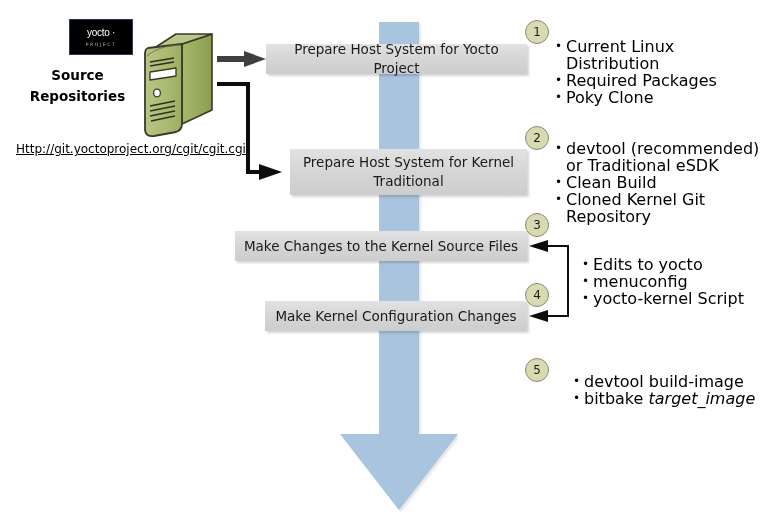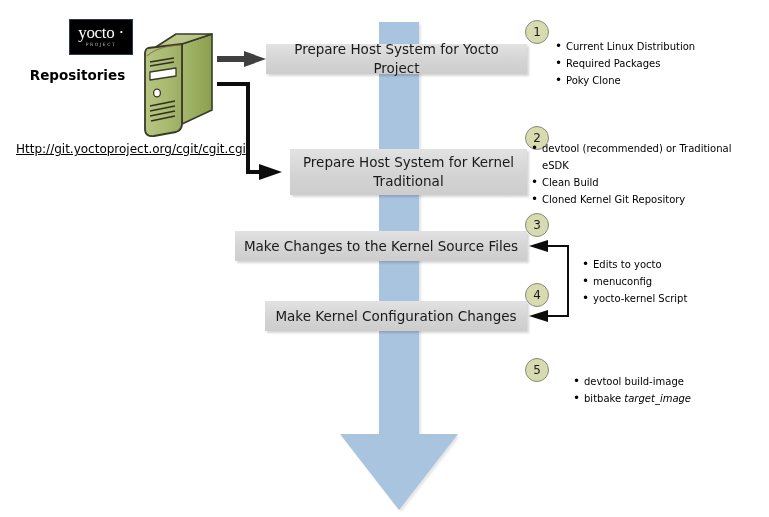--- a/index.html
+++ b/index.html
@@ -29,24 +29,24 @@
     background: #000000;
     border: 1px solid #2b3a55;
     box-sizing: border-box;
     display: flex;
     flex-direction: column;
     align-items: center;
     justify-content: center;
   }
   .yocto-logo .yl-main {
     color: #ffffff;
-    font-size: 17px;
+    font-size: 10px;
     line-height: 14px;
     letter-spacing: -0.3px;
-    font-family: Liberation Serif, serif;
+    font-family: Liberation Sans, sans-serif;
   }
   .yocto-logo .yl-sub {
     color: #b9b9b9;
     font-size: 4.5px;
     line-height: 7px;
     letter-spacing: 1.6px;
     margin-top: 1px;
   }
 
   .source-label {
@@ -128,21 +128,21 @@
   }
   #badge-1 { left: 525px; top: 20px; }
   #badge-2 { left: 525px; top: 126px; }
   #badge-3 { left: 525px; top: 213px; }
   #badge-4 { left: 525px; top: 283px; }
   #badge-5 { left: 525px; top: 358px; }
 
   
   .bullets {
     position: absolute;
-    font-size: 10px;
+    font-size: 16px;
     line-height: 17px;
     color: #000000;
   }
   .bullets ul {
     margin: 0;
     padding: 0 0 0 13px;
     list-style: none;
   }
   .bullets li {
     position: relative;
@@ -150,21 +150,21 @@
     white-space: pre-line;
   }
   .bullets li::before {
     content: "\2022";
     position: absolute;
     left: -11px;
     top: 0;
     font-size: 12px;
   }
   #bullets-1 { left: 553px; top: 38px; width: 210px; }
-  #bullets-2 { left: 529px; top: 140px; width: 215px; }
+  #bullets-2 { left: 553px; top: 140px; width: 215px; }
   #bullets-34 { left: 580px; top: 256px; width: 185px; }
   #bullets-5 { left: 571px; top: 373px; width: 210px; }
 
   .ital { font-style: italic; }
 
   
   .connectors {
     position: absolute;
     left: 0;
     top: 0;
@@ -194,20 +194,21 @@
       <path d="M39,0 L79,0 L79,412 L118,412 L59,488 L0,412 L39,412 Z" fill="#a8c4de" filter="url(#softshadow)"></path>
     </svg>
   </div>
 
   <div class="yocto-logo">
     <div class="yl-main">yocto ·</div>
     <div class="yl-sub">PROJECT</div>
   </div>
 
   <div class="source-label">
+    <div>Source</div>
     <div>Repositories</div>
   </div>
 
   <div class="source-url">Http://git.yoctoproject.org/cgit/cgit.cgi</div>
 
   <div class="server-icon">
     <svg width="86" height="106" viewBox="0 0 86 106" xmlns="http://www.w3.org/2000/svg">
       <defs>
         <linearGradient id="frontg" x1="0" y1="0" x2="1" y2="0">
           <stop offset="0%" stop-color="#b7c583"></stop>

